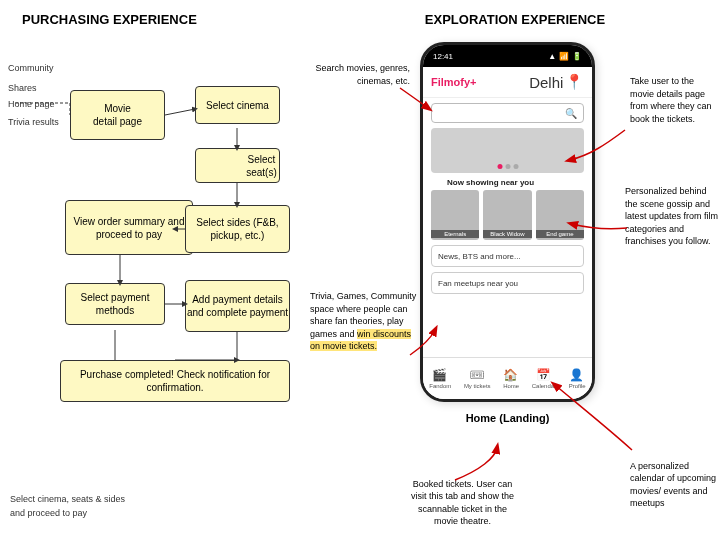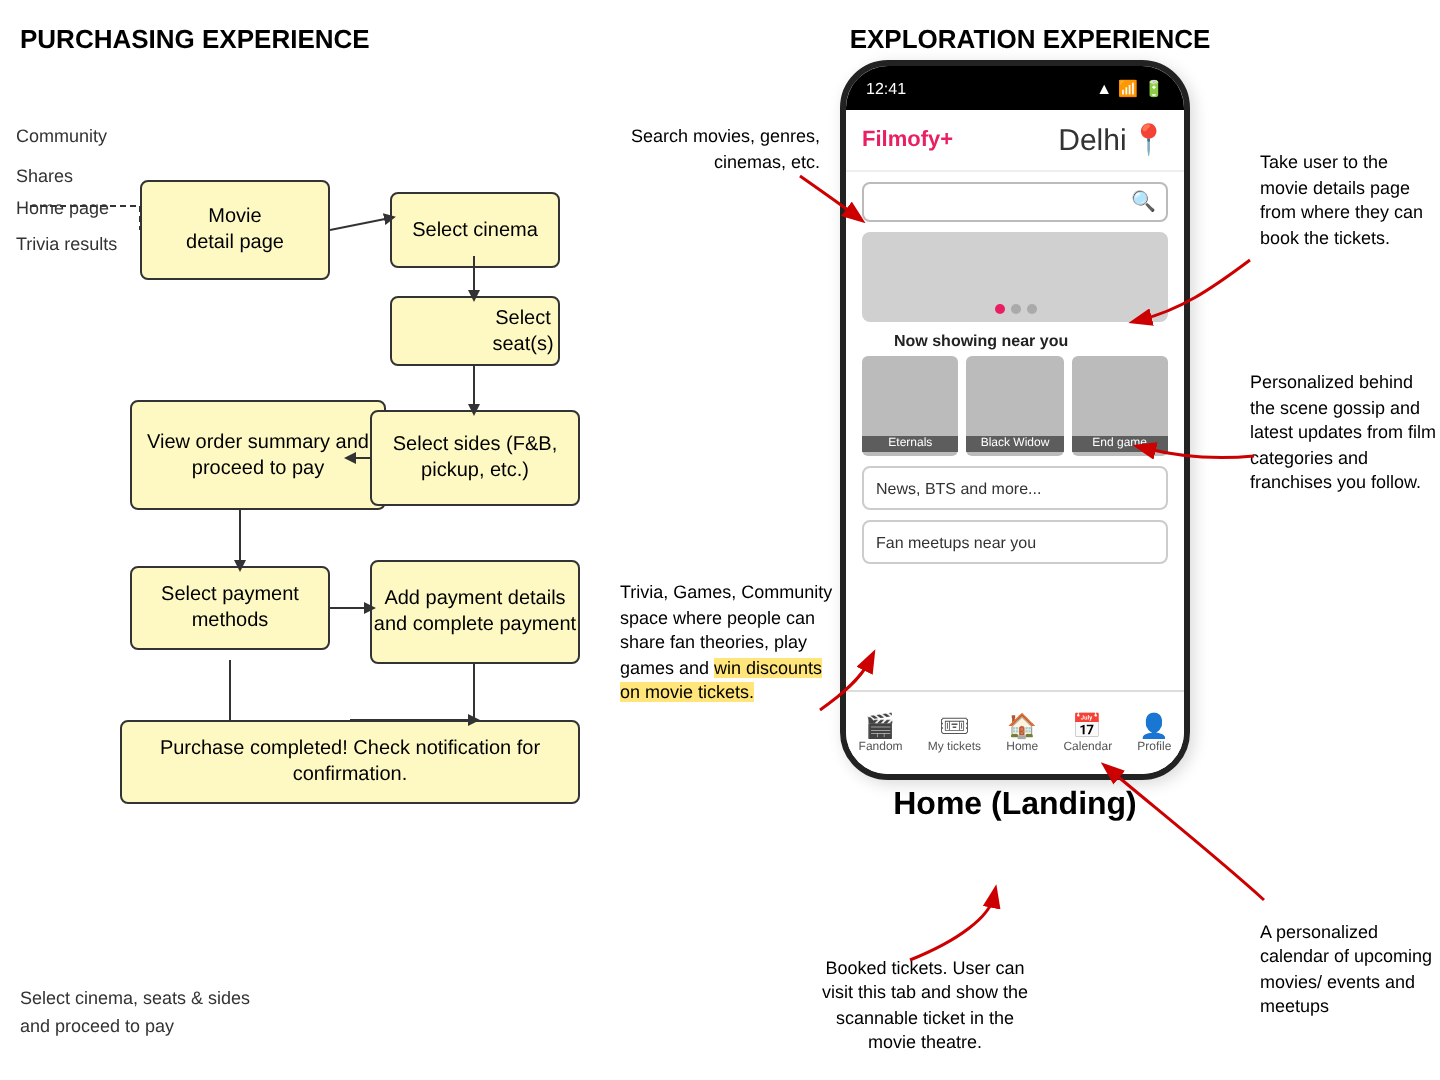--- a/index.html
+++ b/index.html
@@ -19,21 +19,21 @@
       left: 0;
       top: 0;
       width: 320px;
       height: 540px;
     }
 
     .section-title {
       font-weight: bold;
       font-size: 13px;
       margin-top: 12px;
-      margin-left: 10px;
+      margin-left: 22px;
     }
 
     .flowchart {
       position: absolute;
       top: 35px;
       left: 10px;
       width: 300px;
       height: 420px;
     }
 
@@ -72,21 +72,21 @@
       font-weight: bold;
       font-size: 13px;
       text-align: center;
       margin-top: 12px;
     }
 
     
     .phone-container {
       position: absolute;
       left: 110px;
-      top: 30px;
+      top: 42px;
       width: 175px;
       height: 360px;
     }
 
     .phone-outer {
       width: 175px;
       height: 360px;
       border: 3px solid #222;
       border-radius: 24px;
       background: #fff;
@@ -264,21 +264,21 @@
     .nav-icon {
       font-size: 12px;
     }
 
     
     .phone-home-label {
       position: absolute;
       bottom: -22px;
       left: 50%;
       transform: translateX(-50%);
-      font-size: 16px;
+      font-size: 11px;
       font-weight: bold;
       white-space: nowrap;
     }
 
     
     .arrows-overlay {
       position: absolute;
       top: 0;
       left: 0;
       width: 720px;
@@ -312,21 +312,21 @@
   <div class="side-label" style="top:82px; left:8px;">Shares</div>
   <div class="side-label" style="top:98px; left:8px;">Home page</div>
   <div class="side-label" style="top:116px; left:8px;">Trivia results</div>
 
   <div class="flowchart">
 
     <div class="box" style="top:55px; left:60px; width:95px; height:50px;">
       <span>Movie<br>detail page</span>
     </div>
 
-    <div class="box" style="top:61px; left:185px; width:85px; height:38px;">
+    <div class="box" style="top:51px; left:185px; width:85px; height:38px;">
       <span>Select cinema</span>
     </div>
 
     <div class="box" style="top:113px; left:185px; width:85px; height:35px;padding-left:48px;">
       <span>Select seat(s)</span>
     </div>
 
     <div class="box" style="top:165px; left:55px; width:128px; height:55px;">
       <span>View order summary and proceed to pay</span>
     </div>

